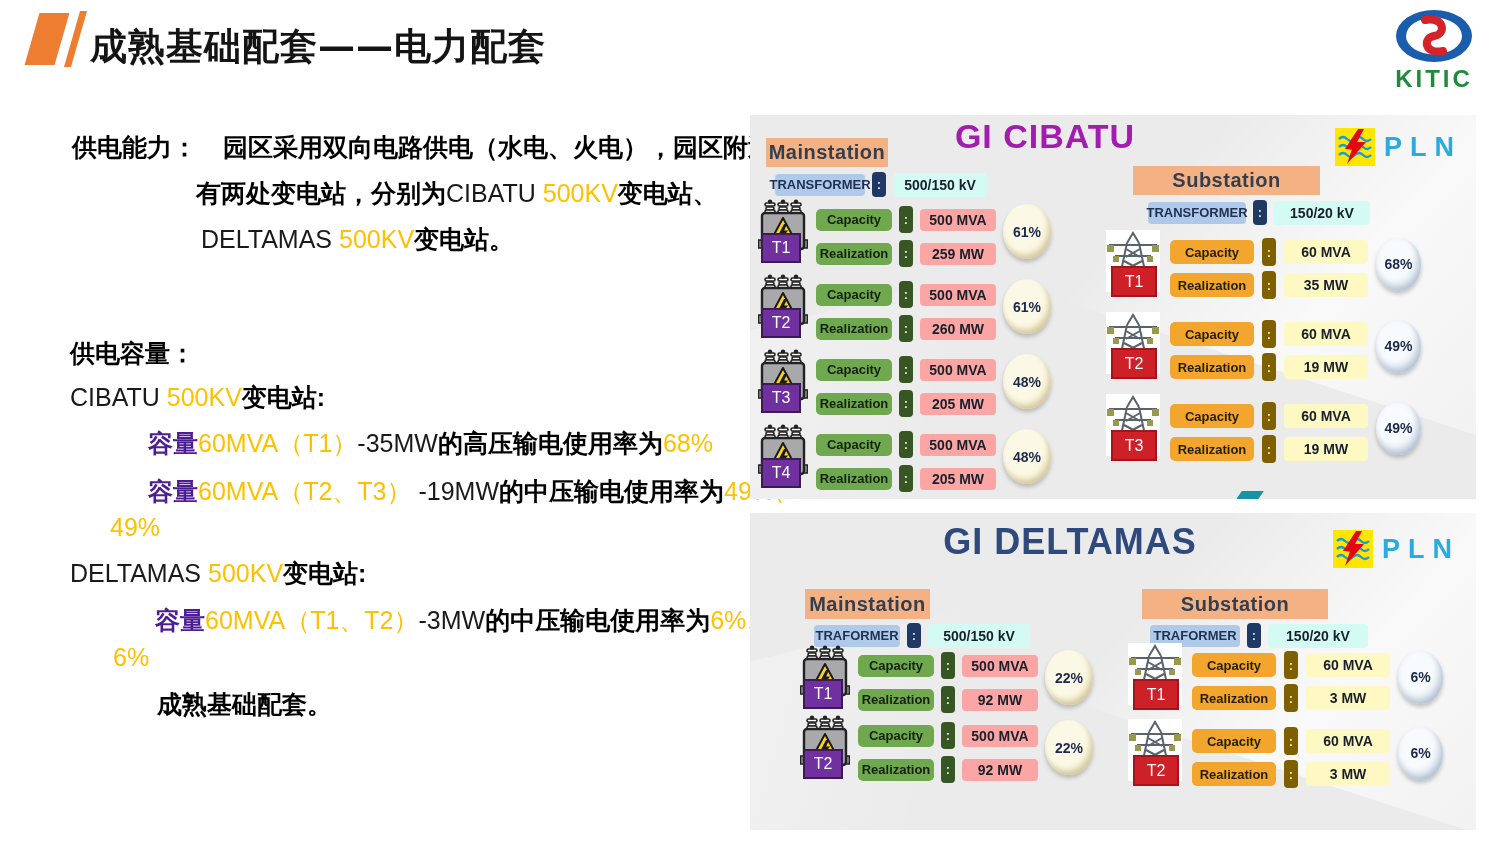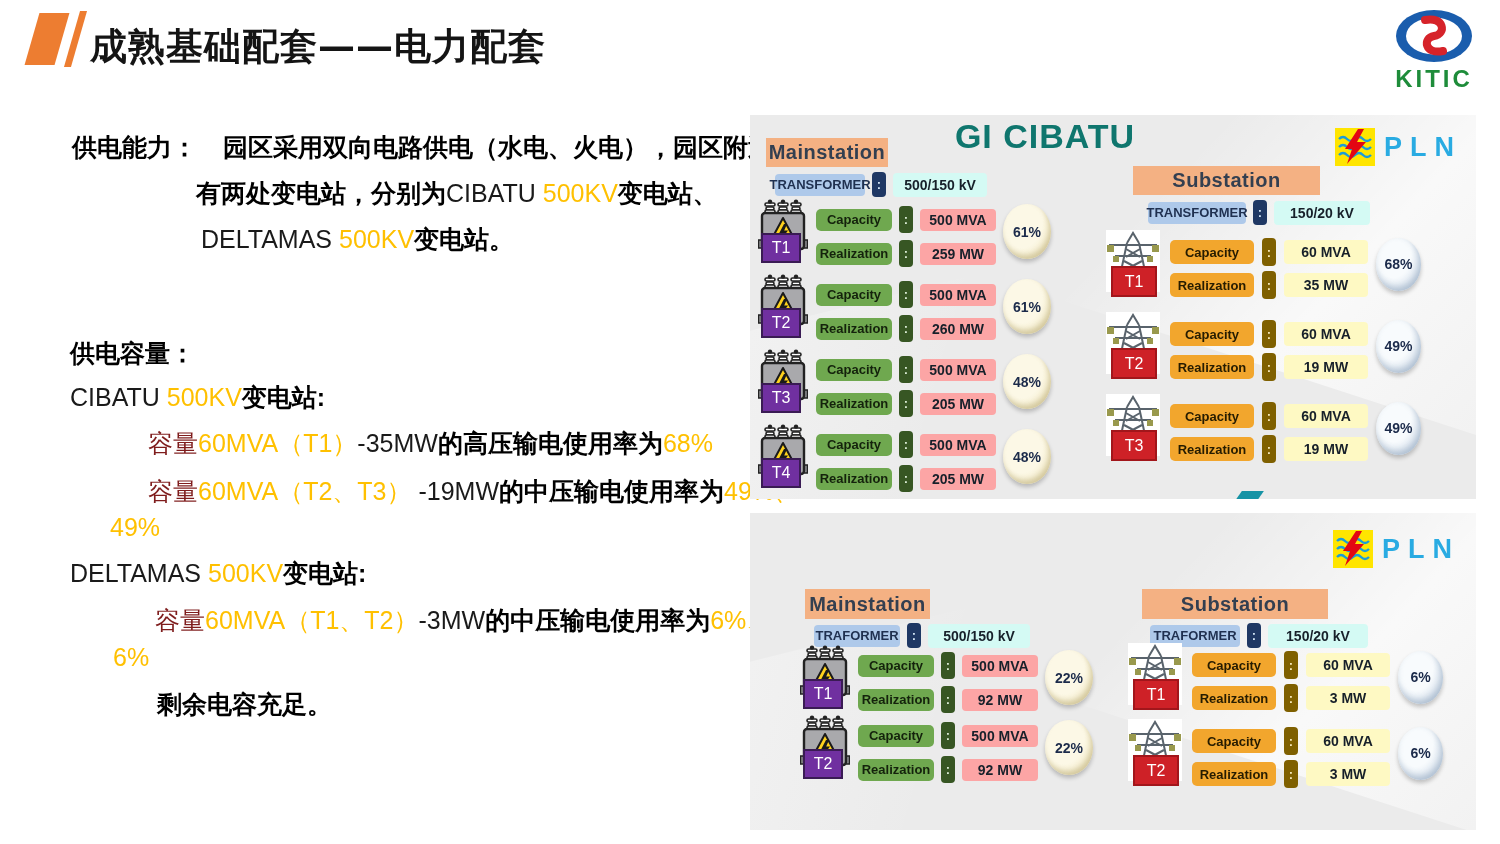--- a/index.html
+++ b/index.html
@@ -14,35 +14,35 @@
   .page-title { position:absolute; left:90px; top:22px; margin:0; font-size:37px; font-weight:600;
                 color:#141414; font-family:"DejaVu Serif","Liberation Serif",serif; letter-spacing:1px; }
   .kitic { position:absolute; right:20px; top:8px; width:92px; text-align:center; }
   .kitic-text { color:#1E8C3A; font-weight:bold; font-size:24px; letter-spacing:3px; margin-top:-3px; }
 
   
   .tline { position:absolute; white-space:nowrap; font-size:25px; color:#000; }
   .cnb  { font-weight:bold; color:#000; }
   .lat  { font-weight:400; color:#1a1a1a; }
   .yel  { color:#FFC000; font-weight:400; }
-  .yelb { color:#7f1d1d; font-weight:normal; }
+  .yelb { color:#4c1d95; font-weight:bold; }
   .gap  { display:inline-block; width:26px; }
 
   
   .panel { position:absolute; left:750px; width:726px; background:#EBEBEB; overflow:hidden; }
   .panel-cibatu  { top:115px; height:384px; }
   .panel-deltamas{ top:513px; height:317px; }
   .deco-a { position:absolute; right:-140px; top:-160px; width:520px; height:430px;
             background:linear-gradient(115deg, rgba(255,255,255,0.0) 30%, rgba(255,255,255,0.7) 60%, rgba(247,247,247,0.4));
             transform:rotate(18deg); }
   .deco-b { position:absolute; left:-160px; bottom:-200px; width:460px; height:380px;
             background:linear-gradient(300deg, rgba(255,255,255,0.0) 35%, rgba(250,250,250,0.75));
             transform:rotate(-14deg); }
   .gi-title { position:absolute; top:2px; font-weight:bold; font-size:34px; letter-spacing:1px; text-align:center; }
-  .gi-title.red  { left:170px; width:250px; color:#0f766e; }
+  .gi-title.red  { left:170px; width:250px; color:#a21caf; }
   .gi-title.navy { left:170px; width:300px; top:8px; font-size:36px; color:#2E4A7D; }
   .pln { position:absolute; display:flex; align-items:center; gap:9px; }
   .pln-text { color:#29ABE2; font-weight:bold; font-size:27px; letter-spacing:8px; }
 
   .sec-header { position:absolute; background:#F4B183; color:#333F50; font-weight:bold; font-size:20px;
                 display:flex; align-items:center; justify-content:center; letter-spacing:0.5px; }
 
   .kvrow { position:absolute; display:flex; gap:7px; align-items:center;padding-left:12px; }
   .chip  { display:flex; align-items:center; justify-content:center; font-weight:bold;
            border-radius:4px; box-sizing:border-box; }
@@ -191,21 +191,21 @@
   <div class="tline" style="left:70px; top:557px;">
     <span class="lat">DELTAMAS </span><span class="yel">500KV</span><span class="cnb">变电站:</span>
   </div>
   <div class="tline" style="left:155px; top:604px;">
     <span class="yelb">容量</span><span class="yel">60MVA（T1、T2）</span><span class="lat">-3MW</span><span class="cnb">的中压输电使用率为</span><span class="yel">6%、</span>
   </div>
   <div class="tline" style="left:113px; top:643px;">
     <span class="yel">6%</span>
   </div>
   <div class="tline" style="left:157px; top:688px;">
-    <span class="cnb">剩余电容充足。</span>
+    <span class="cnb">成熟基础配套。</span>
   </div>
 
   <div class="panel panel-cibatu">
     <div class="deco-a"></div>
     <div class="deco-b"></div>
 
     <div class="gi-title red">GI CIBATU</div>
 
     <div class="pln" style="right:14px; top:13px;">
       <svg width="40" height="38" viewBox="0 0 40 38">
@@ -353,20 +353,21 @@
       </div>
     </div>
 
     <div class="teal-shape"></div>
   </div>
 
   <div class="panel panel-deltamas">
     <div class="deco-a"></div>
     <div class="deco-b"></div>
 
+    <div class="gi-title navy">GI DELTAMAS</div>
 
     <div class="pln" style="right:16px; top:17px;">
       <svg width="40" height="38" viewBox="0 0 40 38">
           <use href="#pln-icon"></use>
         </svg>
       <span class="pln-text">PLN</span>
     </div>
 
     <div class="sec-header" style="left:55px; top:76px; width:125px; height:30px;">Mainstation</div>
     <div class="kvrow" style="left:52px; top:110px;">

